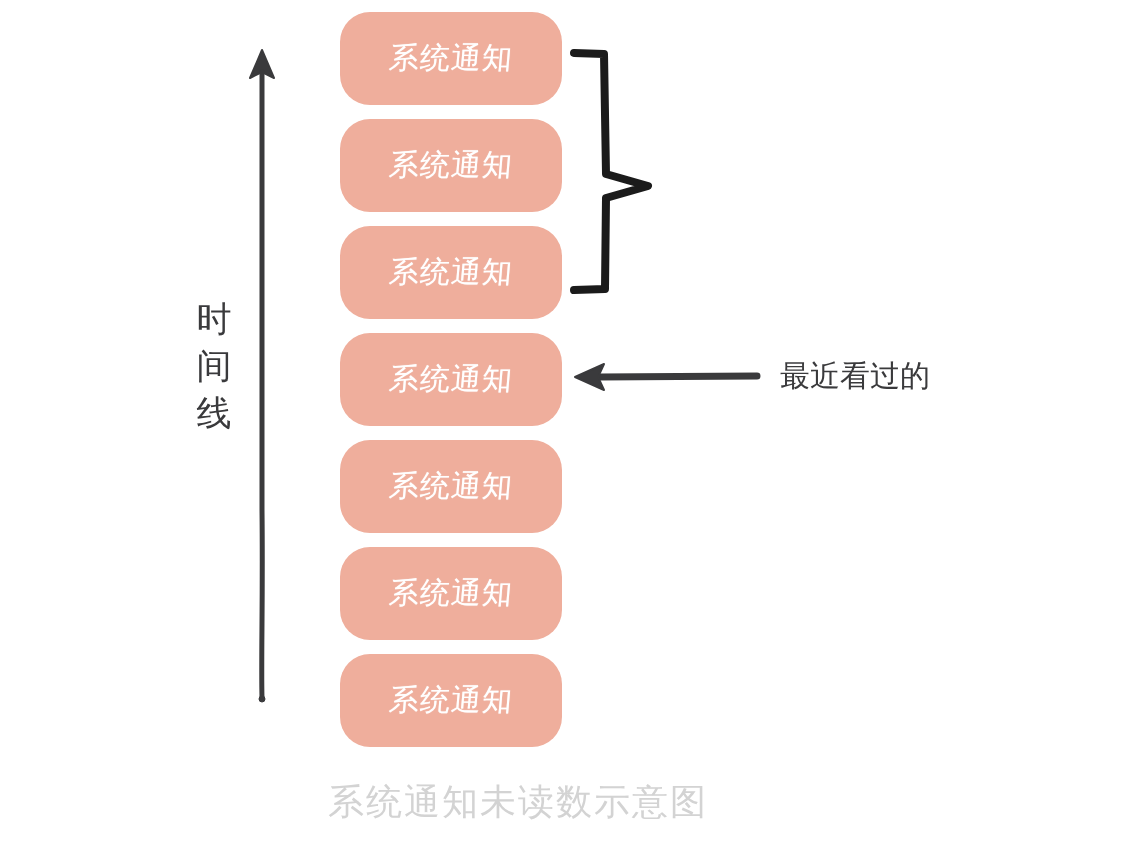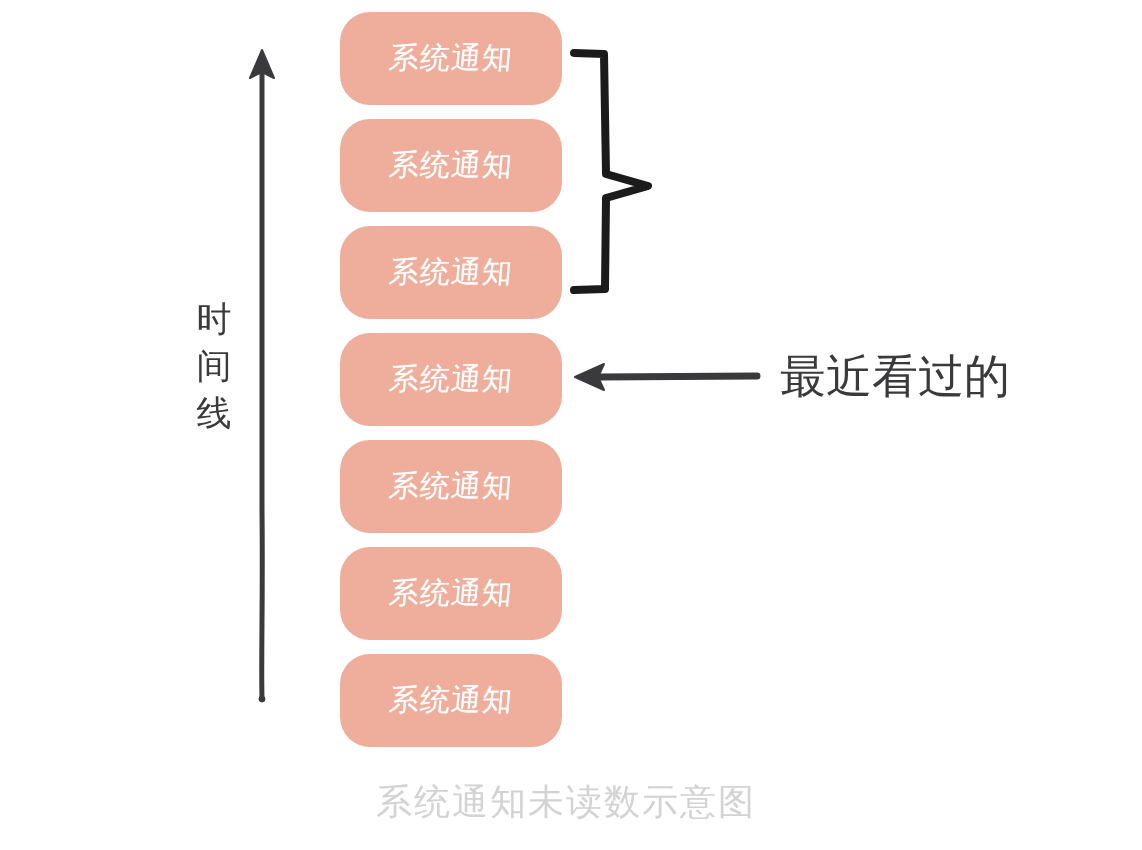--- a/index.html
+++ b/index.html
@@ -75,41 +75,40 @@
     left: 0;
     top: 0;
     width: 1142px;
     height: 850px;
     pointer-events: none;
   }
   #recent-label {
     position: absolute;
     left: 780px;
     top: 353px;
-    font-size: 46px;
+    font-size: 30px;
     line-height: 46px;
     color: #3a3a3c;
     font-family: "DejaVu Sans", sans-serif;
     font-weight: 500;
     white-space: nowrap;
   }
 
   
   #caption {
     position: absolute;
     left: 0;
     top: 778px;
     width: 1036px;
     text-align: center;
     font-size: 36px;
     color: #d3d3d3;
     font-family: "DejaVu Sans", sans-serif;
     font-weight: 500;
     letter-spacing: 2px;
-    padding-left: 48px;
   }
 </style>
 </head>
 <body>
 
 <div id="canvas">
 
   <svg id="timeline-axis" viewBox="0 0 60 690" width="60" height="690">
     <g fill="#3a3a3c" stroke="#3a3a3c">
       <path d="M30 20 L42 48 L30 42 L18 48 Z" stroke-width="2" stroke-linejoin="round"></path>

